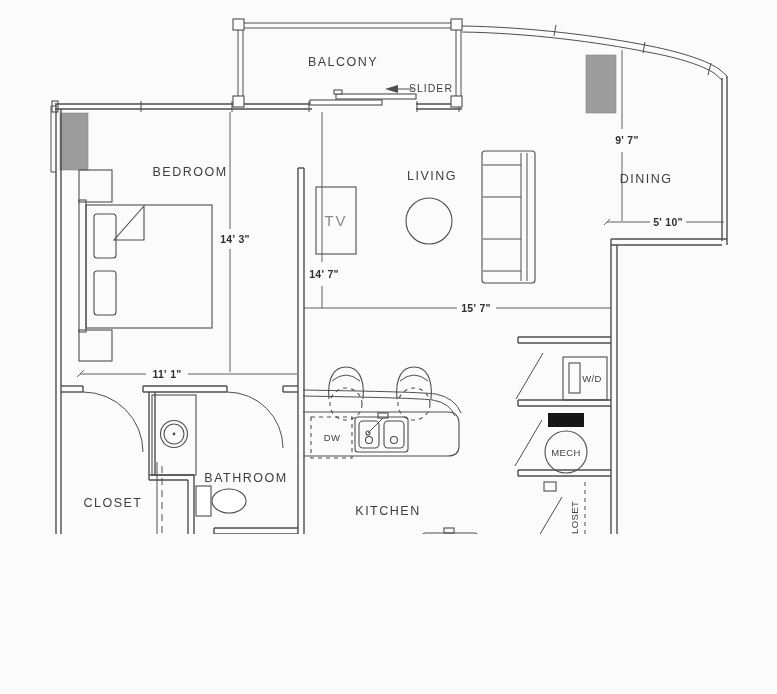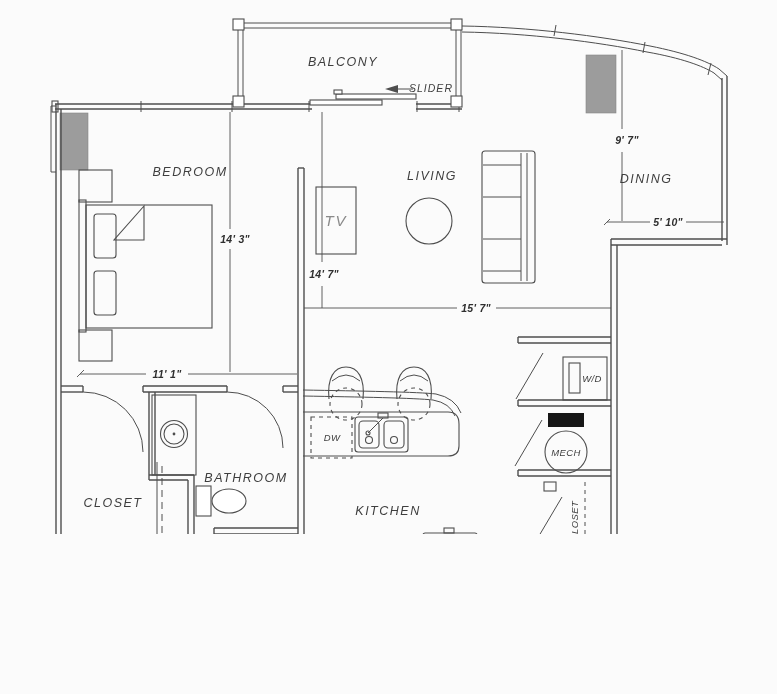--- a/index.html
+++ b/index.html
@@ -1,20 +1,20 @@
 <!DOCTYPE html>
 <html style="--bg: #fbfbfb; --line: #4e4e4e; --text: #3e3e3e; --dim-text: #2f2f2f; --column-fill: #9c9c9c; --column-stroke: #858585; --mech-panel: #161616; --tv-text: #8a8a8a;"><head>
 <meta charset="utf-8">
 <style>
   :root{
     --bg:#fbfbfb; --line:#4e4e4e; --text:#3e3e3e; --dim-text:#2f2f2f;
     --column-fill:#9c9c9c; --column-stroke:#858585; --mech-panel:#161616; --tv-text:#8a8a8a;
   }
   html,body{margin:0;padding:0;background:var(--bg);}
-  .plan-wrap{width:777px;height:534px;background:var(--bg);overflow:hidden;font-style:italic;}
+  .plan-wrap{width:777px;height:534px;background:var(--bg);overflow:hidden;}
   svg{display:block;}
   
   .w{stroke:var(--line);stroke-width:1.4;fill:none;stroke-linecap:butt;}
   .t{stroke:var(--line);stroke-width:1;fill:none;}
   .fn{stroke:var(--line);stroke-width:1.1;fill:none;}
   .f{stroke:var(--line);stroke-width:1.1;fill:#ffffff;}
   .dash{stroke-dasharray:7 5;}
   .dash2{stroke-dasharray:4 4;}
   .dim{stroke:var(--line);stroke-width:0.9;fill:none;}
   .col{fill:var(--column-fill);stroke:var(--column-stroke);stroke-width:0.6;}

